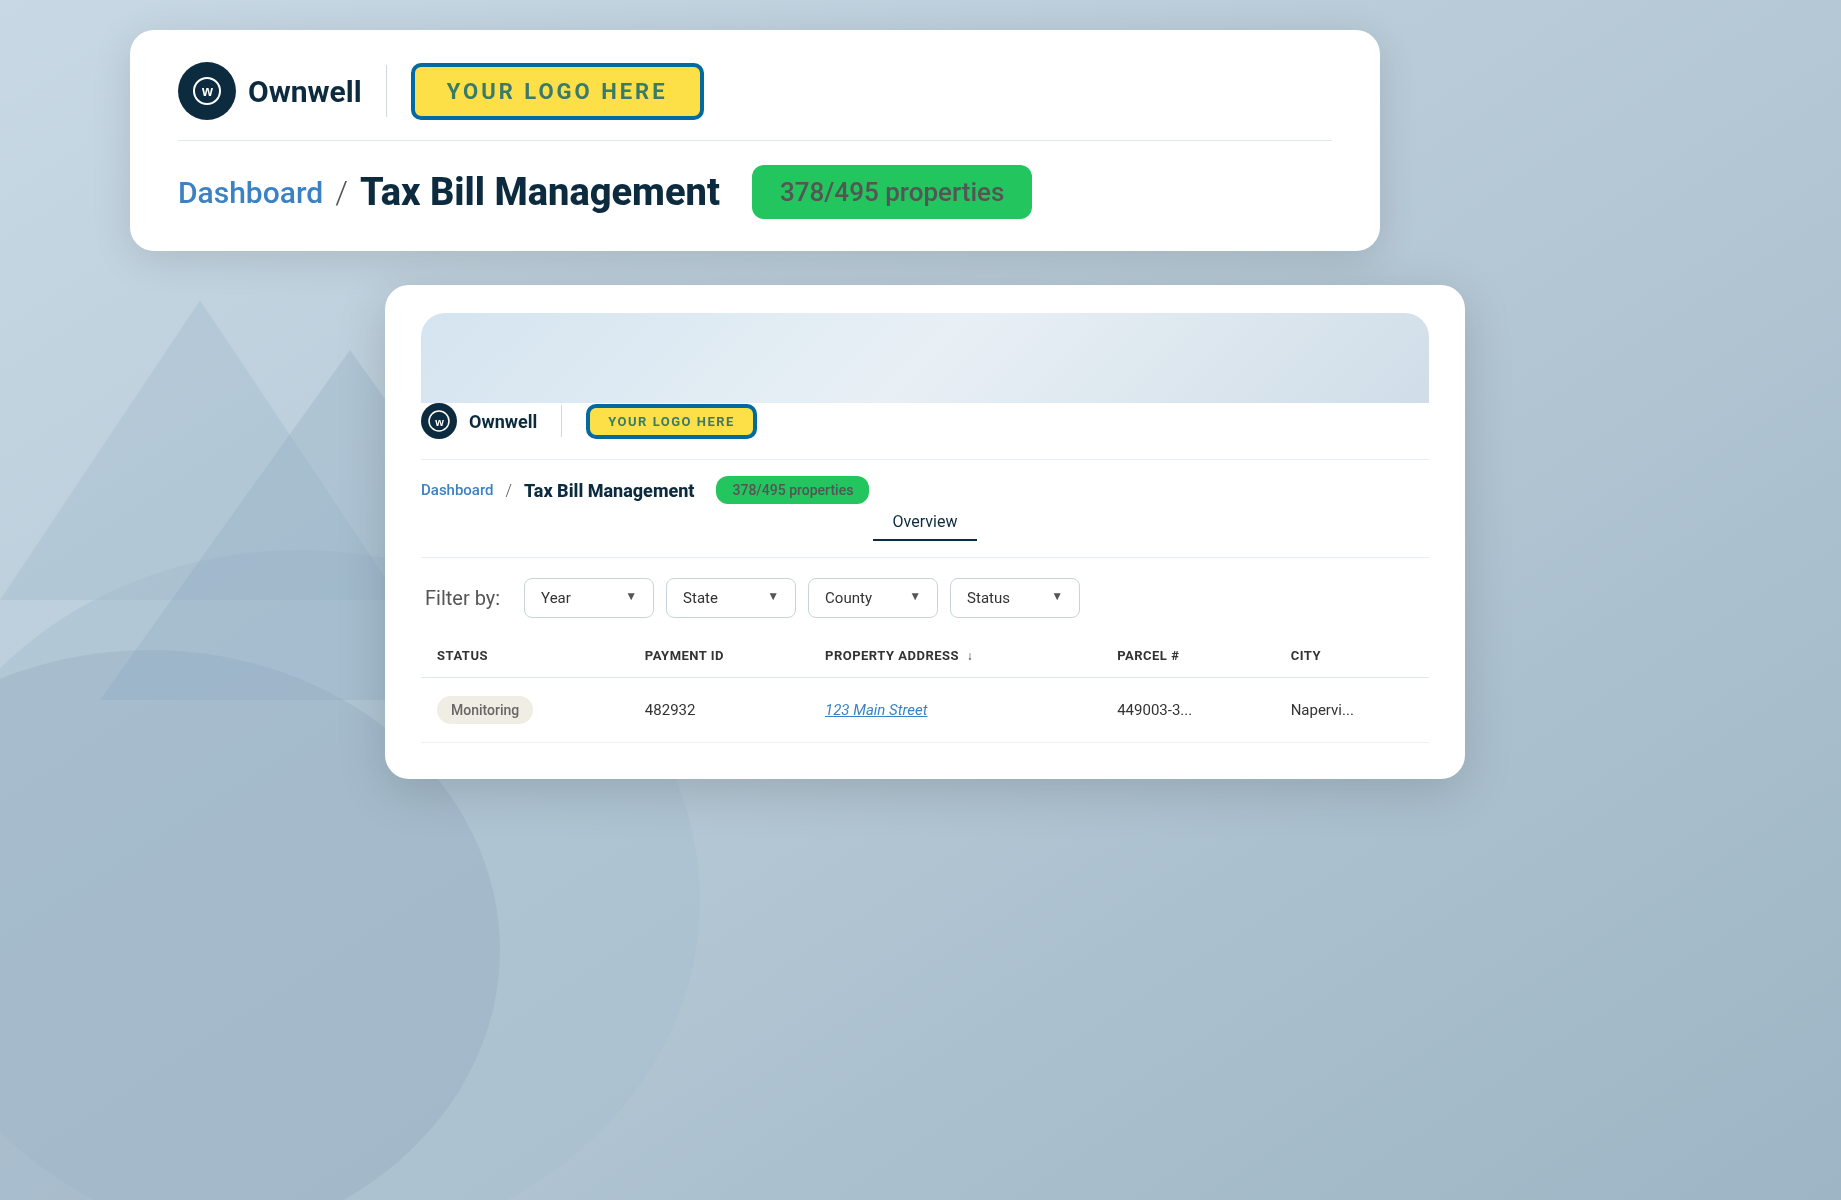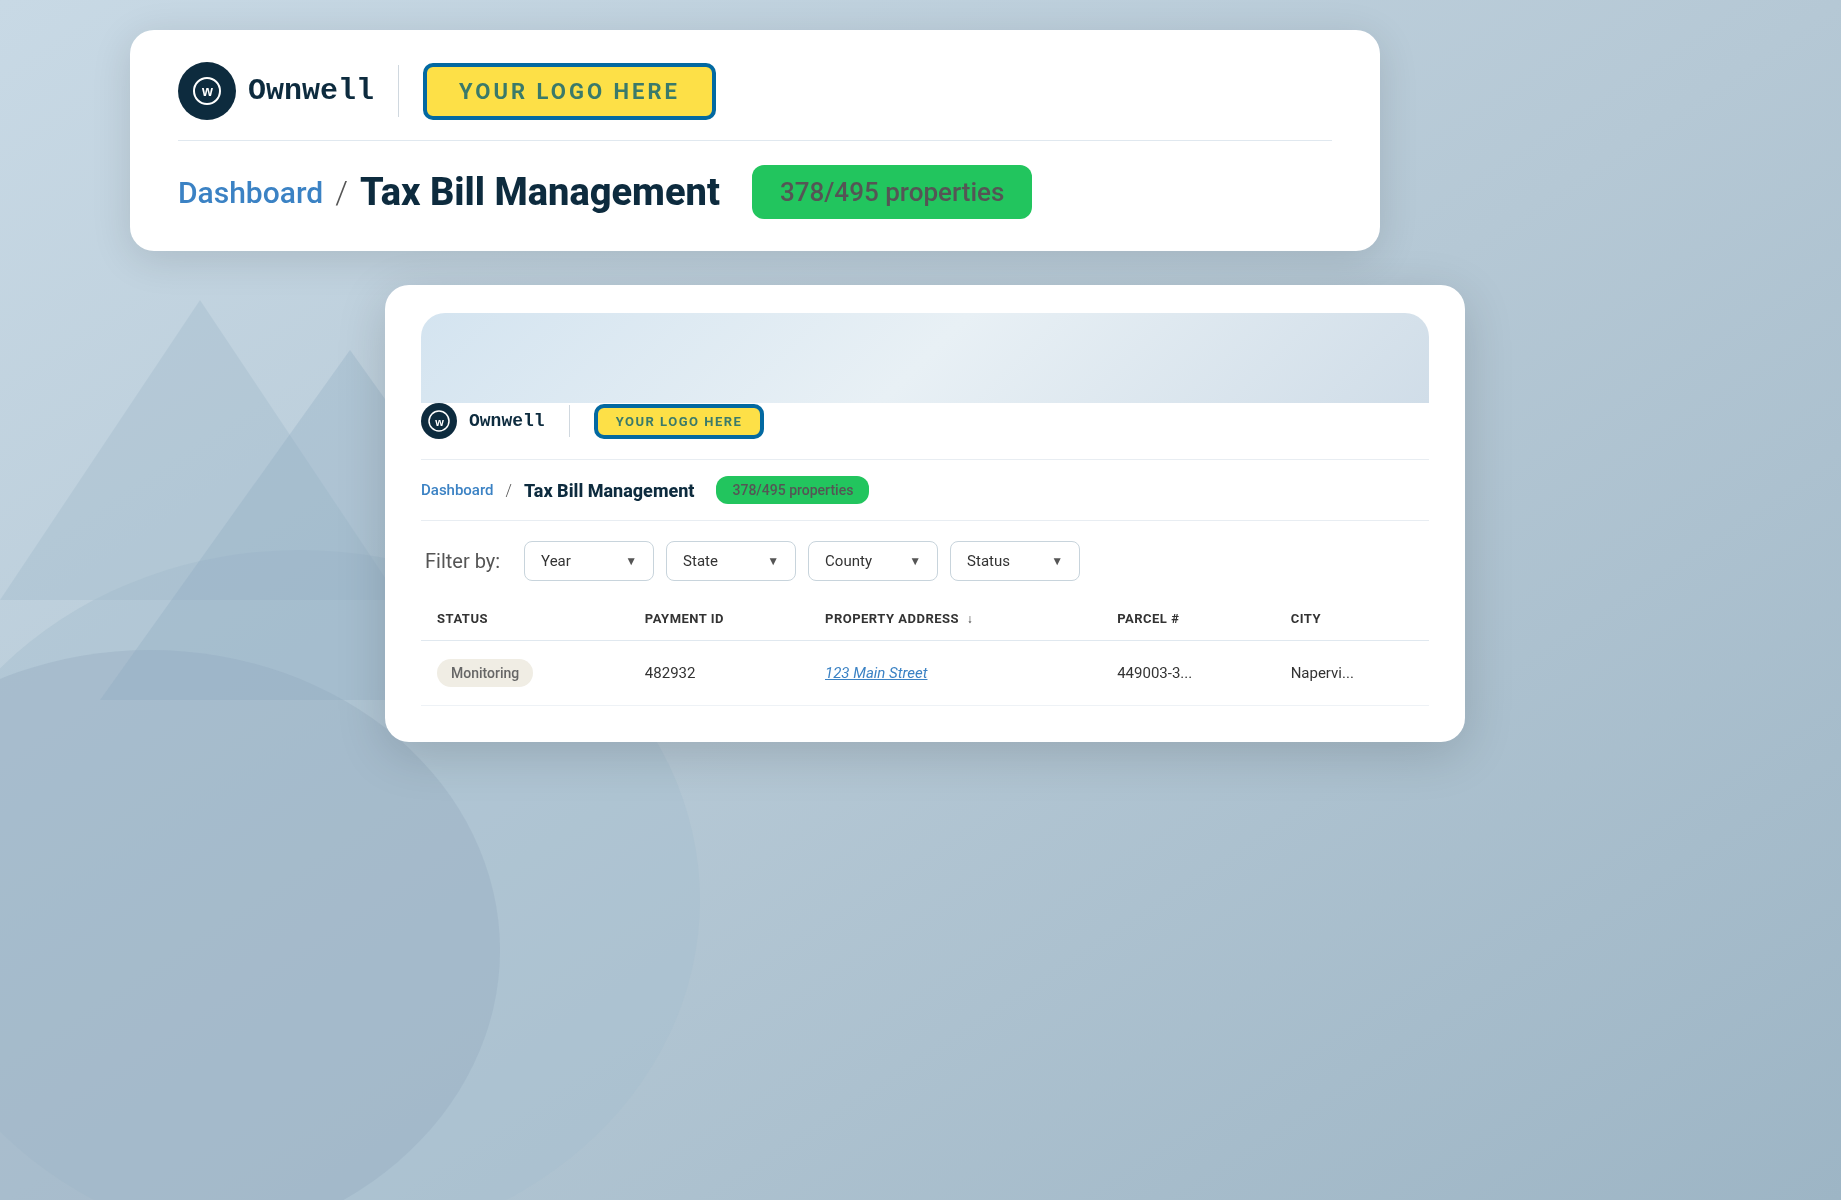--- a/index.html
+++ b/index.html
@@ -64,21 +64,20 @@
       font-weight: 900;
       font-size: 20px;
       letter-spacing: -1px;
       flex-shrink: 0;
     }
 
     .ownwell-text {
       font-size: 22px;
       font-weight: 700;
       color: #0d2b3e;
-      font-family: Liberation Mono, monospace;
     }
 
     .divider-vertical {
       width: 1px;
       height: 40px;
       background: #d0d8df;
       margin: 0 8px;
     }
 
     .logo-placeholder {
@@ -206,21 +205,20 @@
     }
 
     .filter-label {
       font-size: 20px;
       color: #555;
       margin-right: 12px;
     }
 
     .filter-dropdown {
       display: flex;
-      align-items: center;
       justify-content: space-between;
       border: 1.5px solid #c8d4dc;
       border-radius: 8px;
       padding: 10px 16px;
       font-size: 15px;
       color: #333;
       background: white;
       cursor: pointer;
       min-width: 130px;
       gap: 8px;
@@ -410,20 +408,25 @@
 
   <div class="header-divider"></div>
 
   <div class="breadcrumb-row">
     <a class="breadcrumb-link" href="#">Dashboard</a>
     <span class="breadcrumb-sep">/</span>
     <span class="breadcrumb-current">Tax Bill Management</span>
     <span class="properties-badge">378/495 properties</span>
   </div>
 
+  <div class="tab-row">
+    <div class="tab-item active">
+      <span>Overview</span>
+    </div>
+  </div>
 
   <div class="header-divider"></div>
 
   <div class="filter-row">
     <span class="filter-label">Filter by:</span>
 
     <div class="filter-dropdown">
       <span>Year</span>
       <span class="chevron">▼</span>
     </div>

